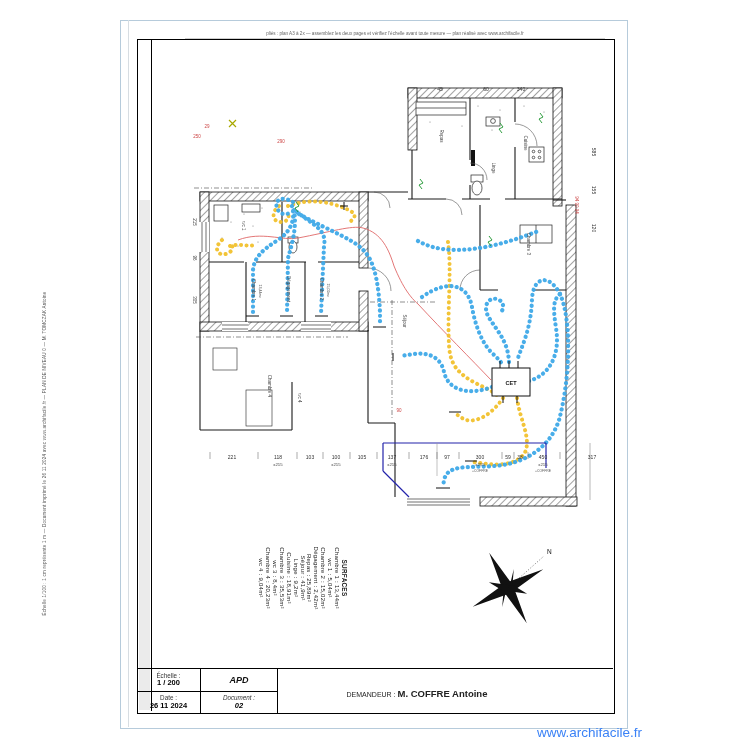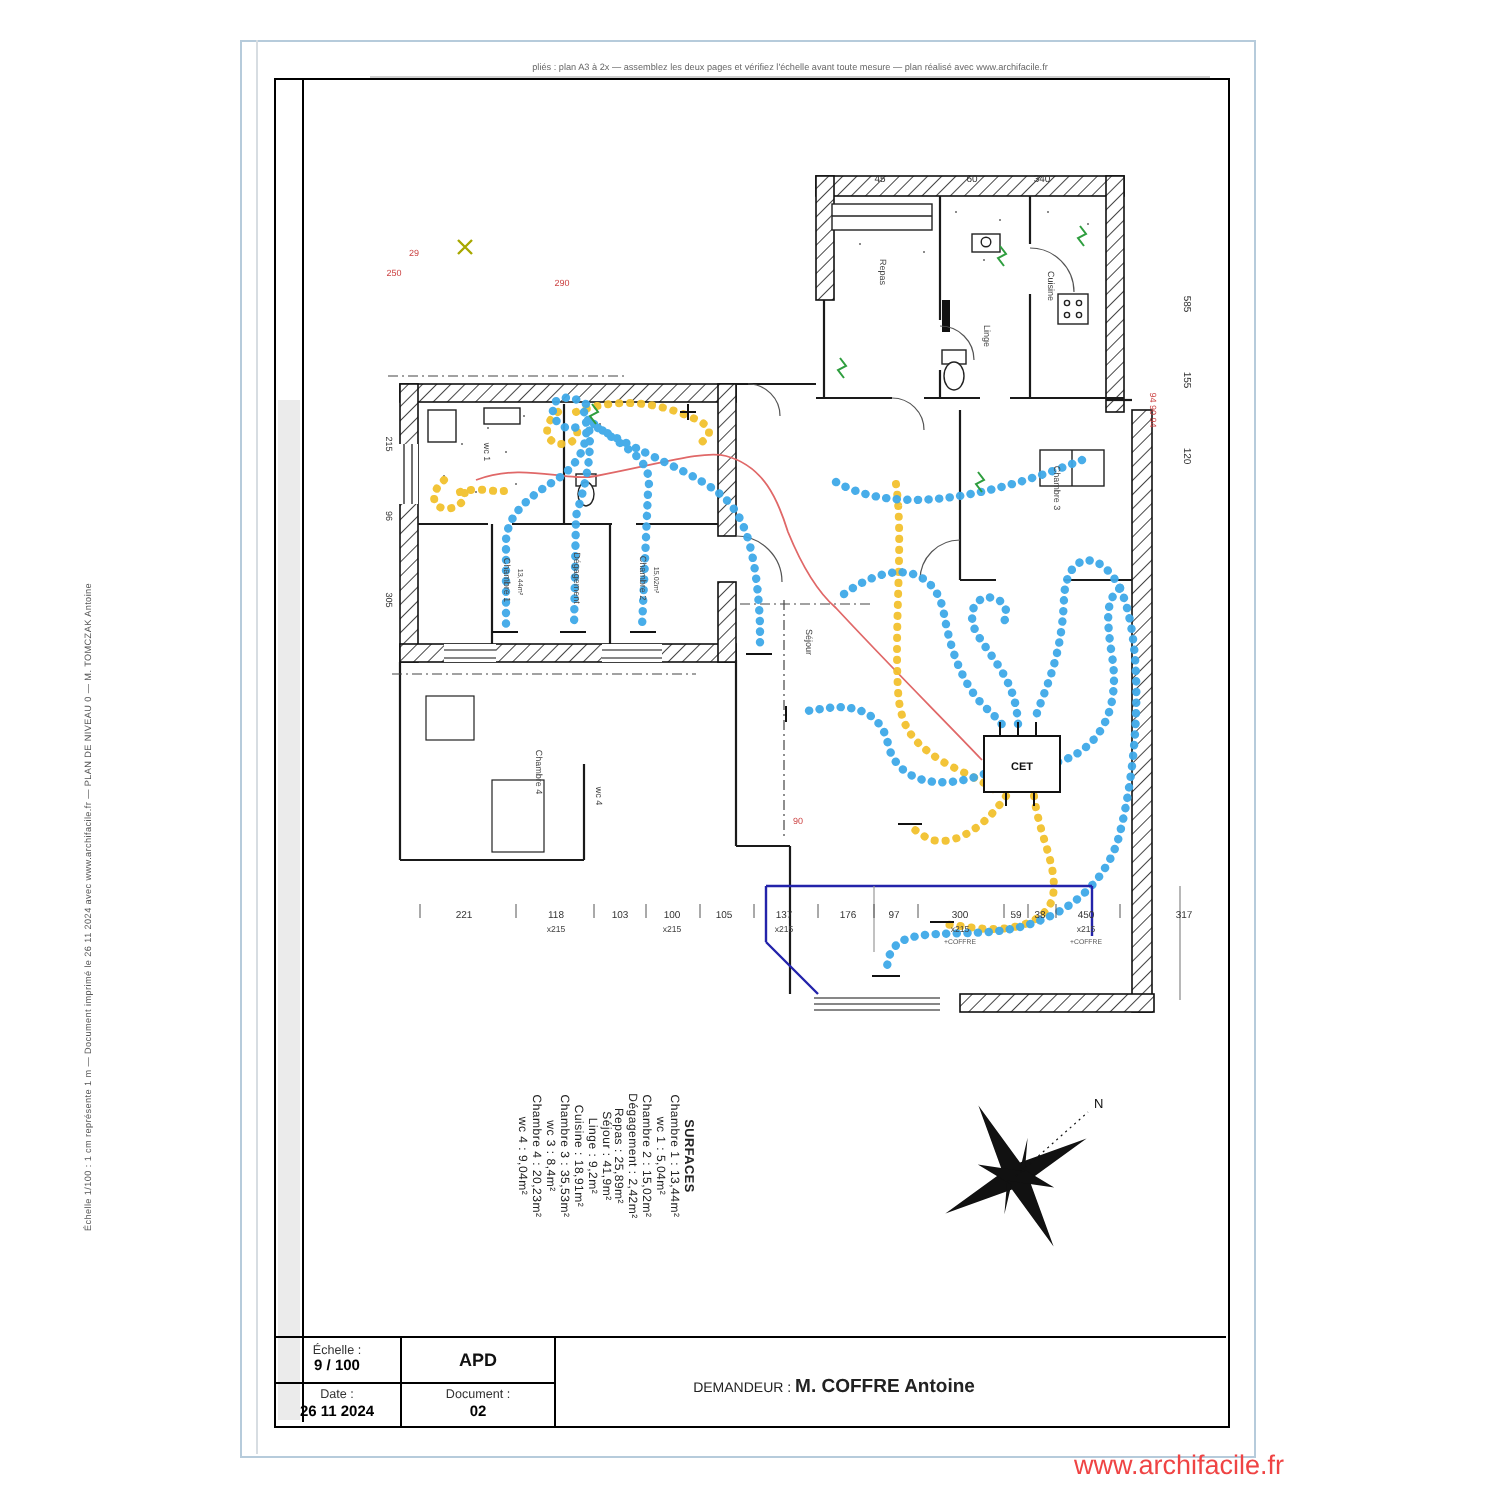--- a/index.html
+++ b/index.html
@@ -11,24 +11,24 @@
   .page-border{left:137px;top:39px;width:476px;height:673px;border:1px solid #000;}
   .side-strip{left:138px;top:40px;width:13px;height:671px;border-right:1px solid #000;}
   .side-strip-gray{left:139px;top:200px;width:11px;height:510px;background:#ebebeb;}
   .side-note{left:-173px;top:448px;width:440px;height:11px;font-size:4.6px;color:#555;
     text-align:center;transform:rotate(-90deg);letter-spacing:.2px;white-space:nowrap;overflow:hidden;}
   .header-note{left:185px;top:31px;width:420px;font-size:4.6px;color:#666;text-align:center;
     white-space:nowrap;overflow:hidden;border-bottom:1px solid #cfcfcf;padding-bottom:2px;}
   .surfaces{left:238px;top:532px;width:125px;height:92px;transform:rotate(90deg);
     text-align:center;font-size:6px;line-height:6.9px;color:#222;letter-spacing:.25px;}
   .surfaces .t{font-weight:bold;font-size:6.4px;}
-  .watermark{left:537px;top:725px;font-size:13.5px;color:#ef4444;}
+  .watermark{left:537px;top:725px;font-size:13.5px;color:#3b82f6;}
   .tb{left:137px;top:668px;width:476px;height:44px;border-top:1px solid #000;display:flex;}
   .tb .c{border-right:1px solid #000;display:flex;flex-direction:column;}
-  .tb .c1{width:57px;} .tb .c2{width:63px;} .tb .c3{width:76px;}
+  .tb .c1{width:57px;} .tb .c2{width:63px;} .tb .c3{width:76px;font-style:italic;}
   .tb .c4{width:278px;border-right:none;justify-content:center;}
   .tb .cell{flex:1;display:flex;flex-direction:column;align-items:center;justify-content:center;line-height:1.15;}
   .tb .c1 .cell,.tb .c2 .cell,.tb .c3 .cell{border-bottom:1px solid #000;}
   .tb .c1 .cell:last-child,.tb .c2 .cell:last-child,.tb .c3 .cell:last-child{border-bottom:none;}
   .lbl{font-size:6.3px;color:#333;}
   .val{font-size:7.5px;font-weight:bold;color:#000;}
   .phase{font-size:9px;font-weight:bold;}
   .tb-title{font-size:10.5px;font-weight:bold;text-align:center;}
   .tb-dem{font-size:7px;color:#222;text-align:center;margin-top:4px;}
   .tb-dem b{font-size:9.5px;}
@@ -302,21 +302,21 @@
     <div>Chambre 3 : 35,53m²</div>
     <div>wc 3 : 8,4m²</div>
     <div>Chambre 4 : 20,23m²</div>
     <div>wc 4 : 9,04m²</div>
   </div>
 
   <div class="abs tb">
     <div class="c c2">
       <div class="cell">
         <span class="lbl">Échelle :</span>
-        <span class="val">9 / 100</span>
+        <span class="val">1 / 200</span>
       </div>
       <div class="cell">
         <span class="lbl">Date :</span>
         <span class="val">26 11 2024</span>
       </div>
     </div>
     <div class="c c3">
       <div class="cell">
         <span class="phase">APD</span>
       </div>

